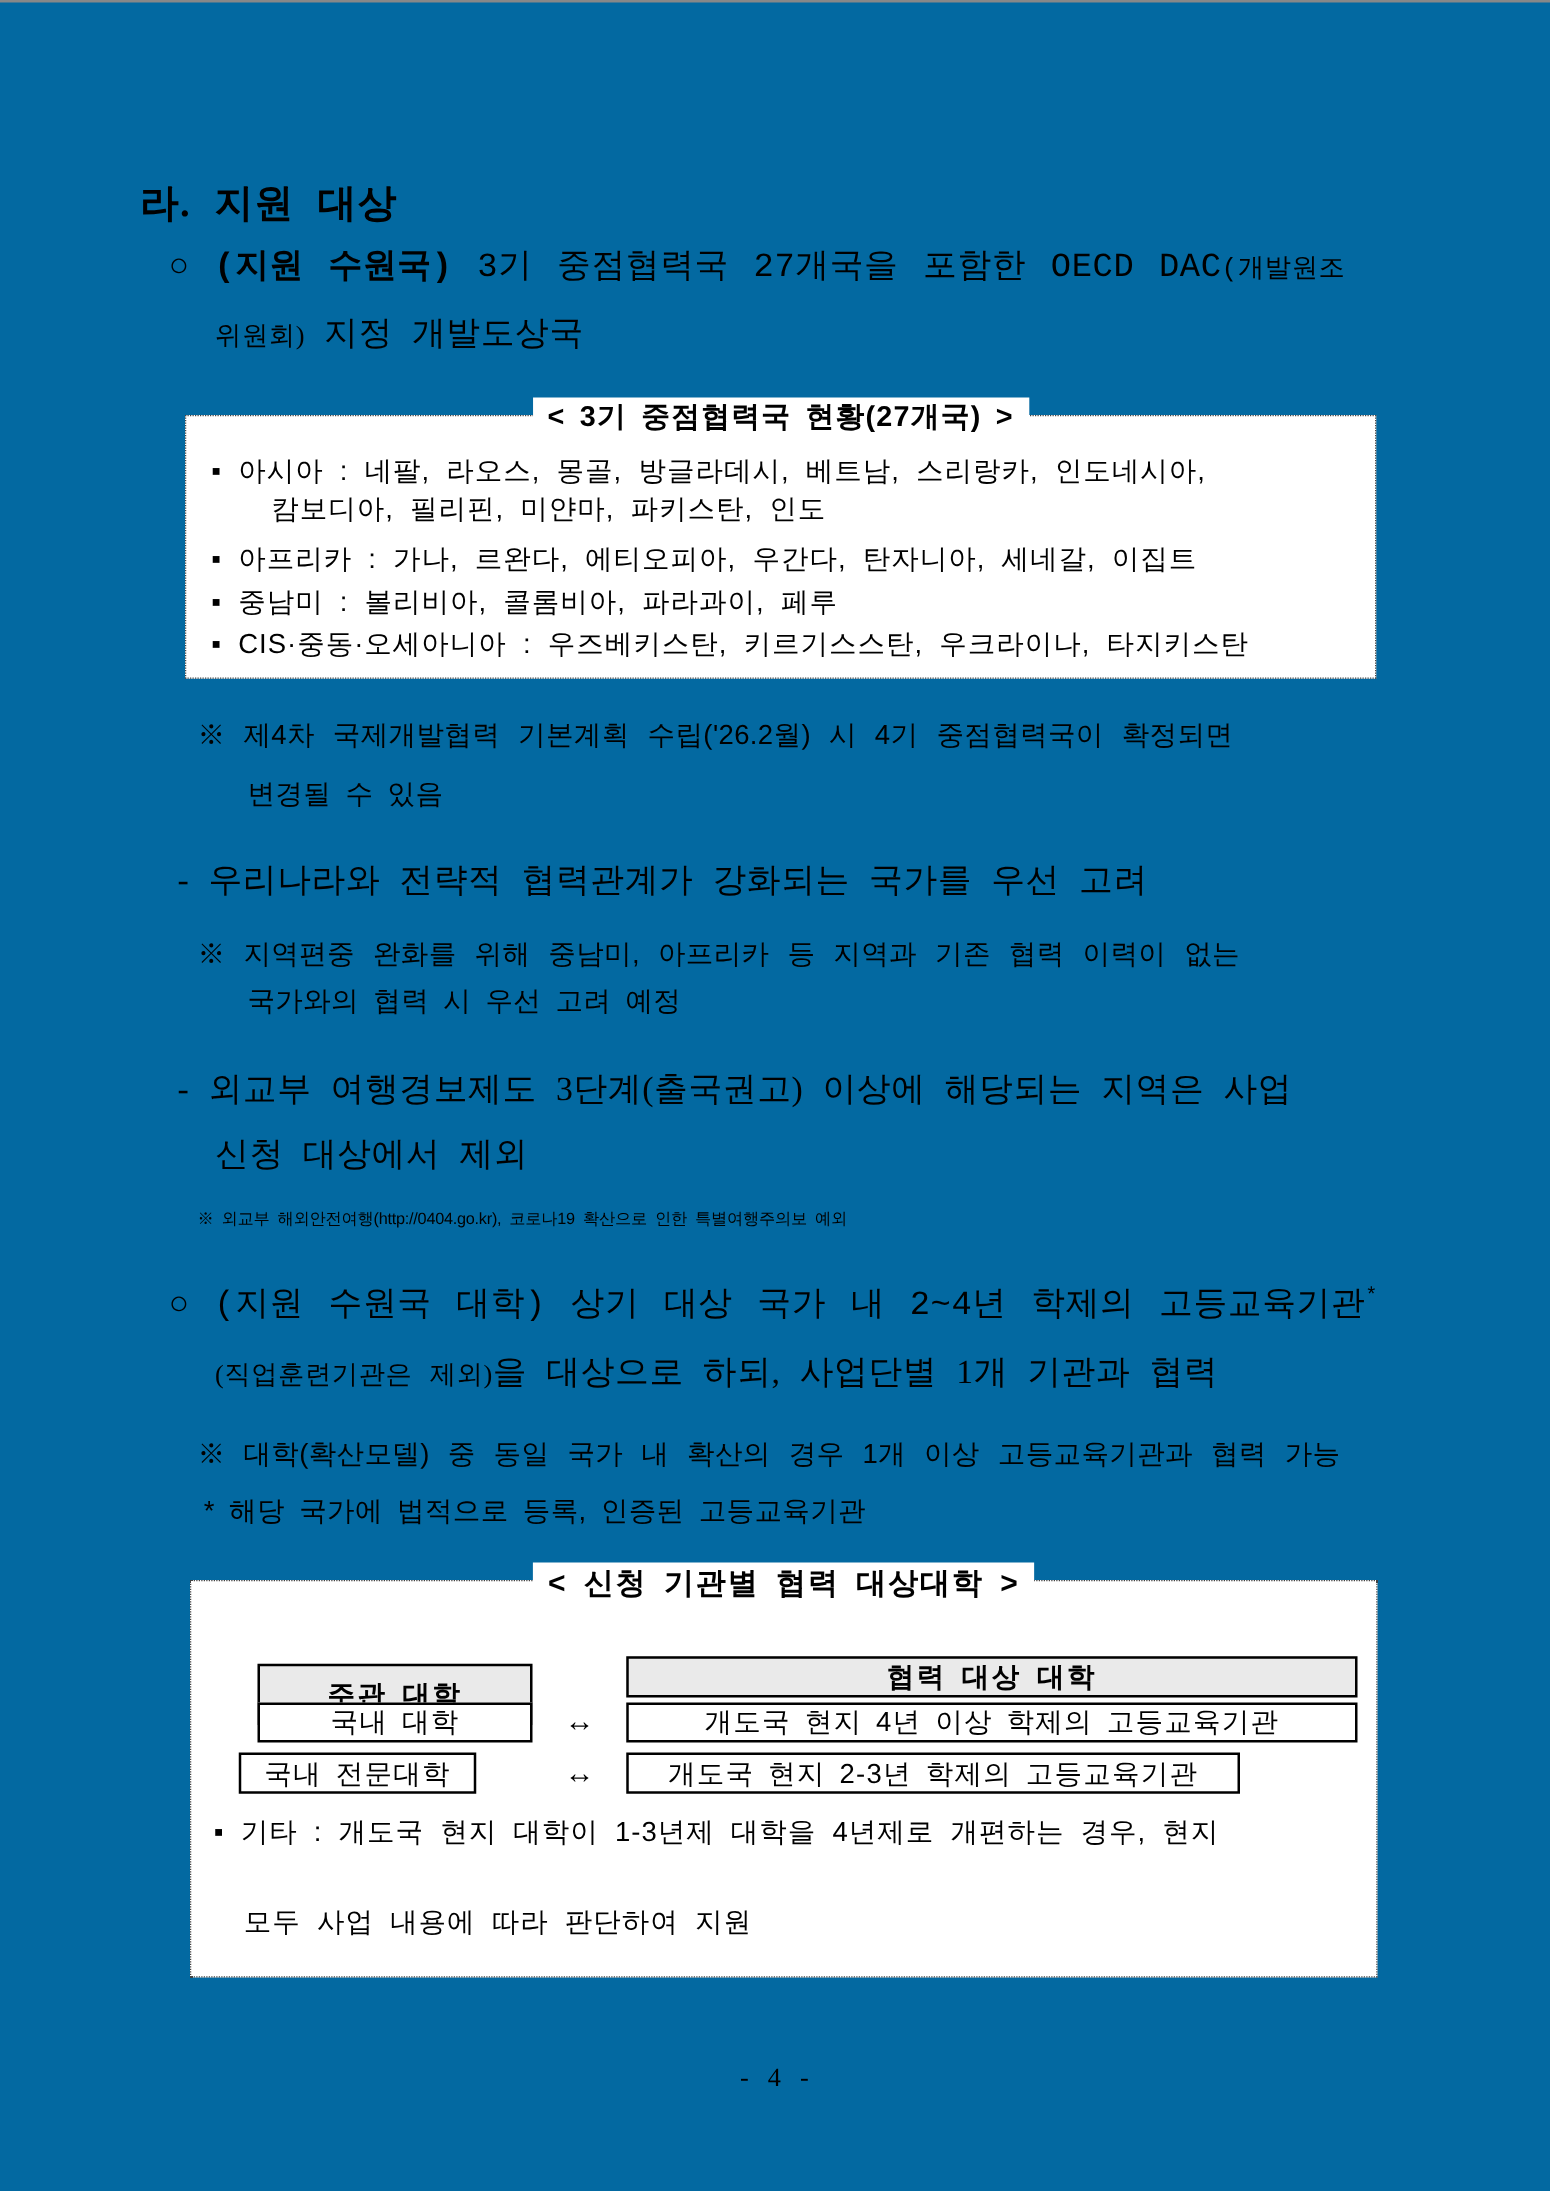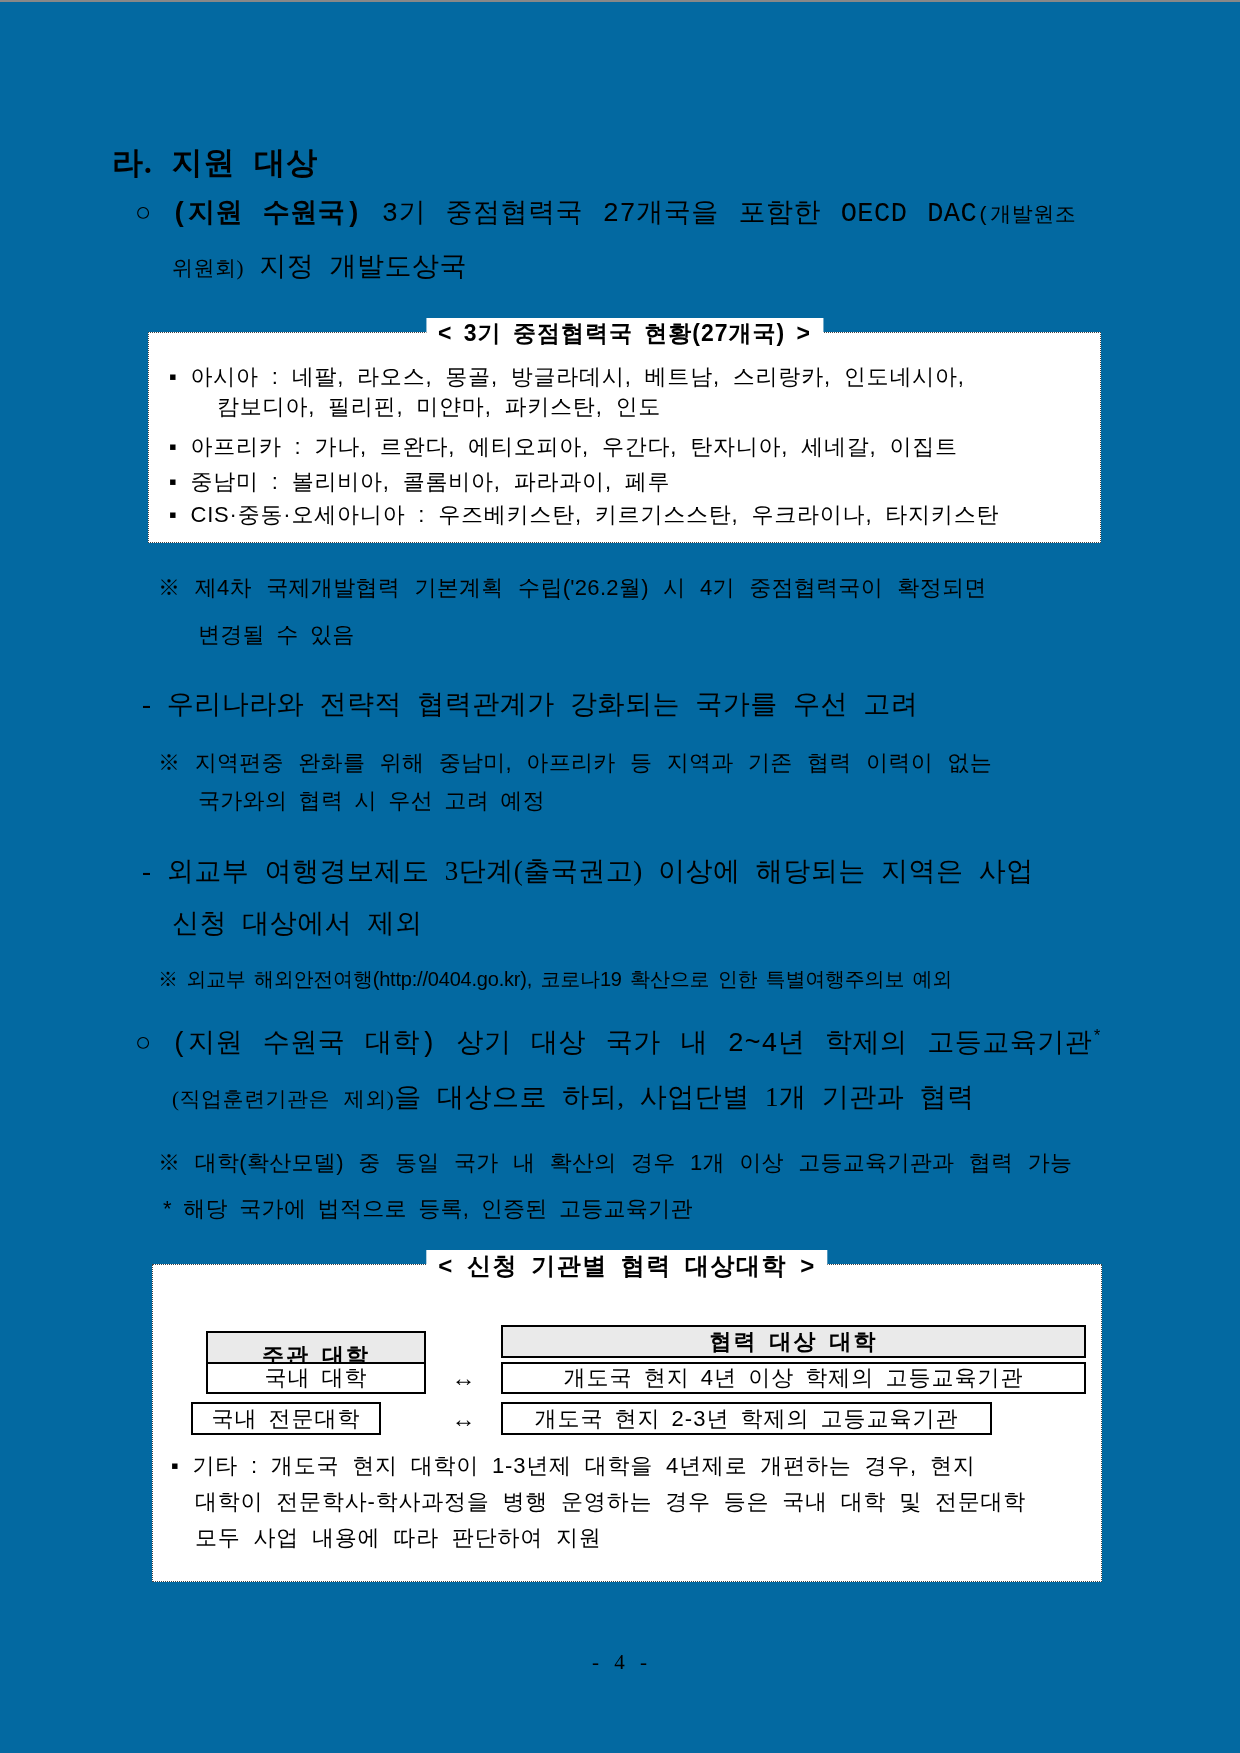--- a/index.html
+++ b/index.html
@@ -12,21 +12,21 @@
   .abs { position:absolute; white-space:nowrap; }
   .serif { font-family:"Liberation Serif", serif; }
   .fs31 { font-size:31px; font-weight:bold; letter-spacing:1px; word-spacing:10px; }
   .fs27 { font-size:27px; letter-spacing:0.5px; word-spacing:8px; }
   .ws2  { word-spacing:3px;font-family:Liberation Mono, monospace; }
   .bold { font-weight:bold; }
   .small-paren { font-size:21px; }
   .sup { font-size:60%; vertical-align:super; }
   .note { font-size:22px; letter-spacing:0.3px; word-spacing:5px; }
   .note-wide { word-spacing:8px;text-align:right; }
-  .note-cond { font-size:20px; letter-spacing:-0.2px; word-spacing:3px; }
+  .note-cond { font-size:13px; letter-spacing:-0.2px; word-spacing:3px; }
   .boxline { font-size:22px; letter-spacing:0.8px; word-spacing:6px; }
   .box-dotted { border:1px dotted #444; box-sizing:border-box; background:#fff; }
   .legend {
     position:absolute; left:50%; transform:translateX(-50%);
     background:#fff; padding:0 12px; font-weight:bold; white-space:nowrap;
   }
   .legend1 { top:-15px; font-size:23px; letter-spacing:1px; word-spacing:4px; }
   .legend2 { top:-15px; font-size:24px; letter-spacing:1.5px; word-spacing:5px; }
   .cell {
     position:absolute; box-sizing:border-box; border:2px solid #000;
@@ -102,19 +102,18 @@
 
     <div class="cell" style="left:53px;top:97px;width:220px;height:32px">국내 대학</div>
     <div class="arrow-box" style="left:273px;top:97px;width:75px;height:32px">↔</div>
     <div class="cell" style="left:348px;top:97px;width:585px;height:32px">개도국 현지 4년 이상 학제의 고등교육기관</div>
 
     <div class="cell" style="left:38px;top:137px;width:190px;height:33px">국내 전문대학</div>
     <div class="arrow-box" style="left:273px;top:137px;width:75px;height:33px">↔</div>
     <div class="cell" style="left:348px;top:137px;width:491px;height:33px">개도국 현지 2-3년 학제의 고등교육기관</div>
 
     <div class="abs boxline" style="left:18px;top:186px">▪ 기타 : 개도국 현지 대학이 1-3년제 대학을 4년제로 개편하는 경우, 현지</div>
-    <div class="abs boxline" style="left:42px;top:222px">대학이 전문학사-학사과정을 병행 운영하는 경우 등은 국내 대학 및 전문대학</div>
     <div class="abs boxline" style="left:42px;top:258px">모두 사업 내용에 따라 판단하여 지원</div>
   </div>
 
   <div class="abs serif pageno" style="left:0;top:1648px">- 4 -</div>
 
 </div>
 
 </body></html>

